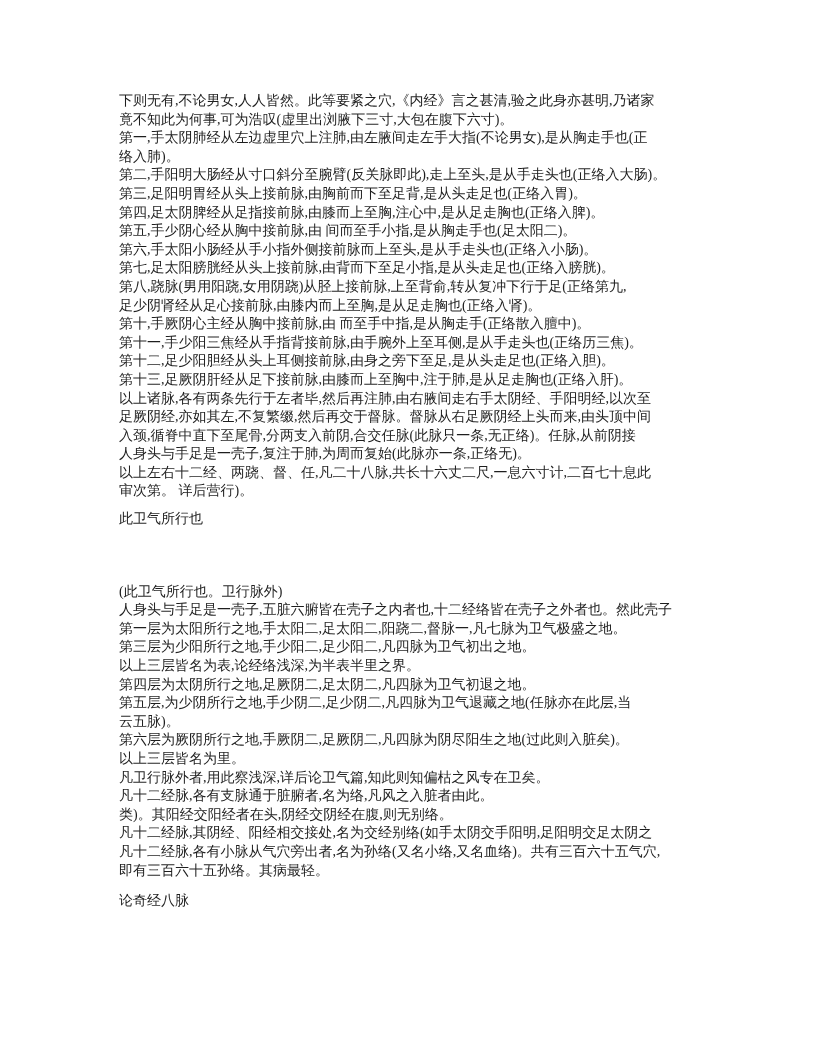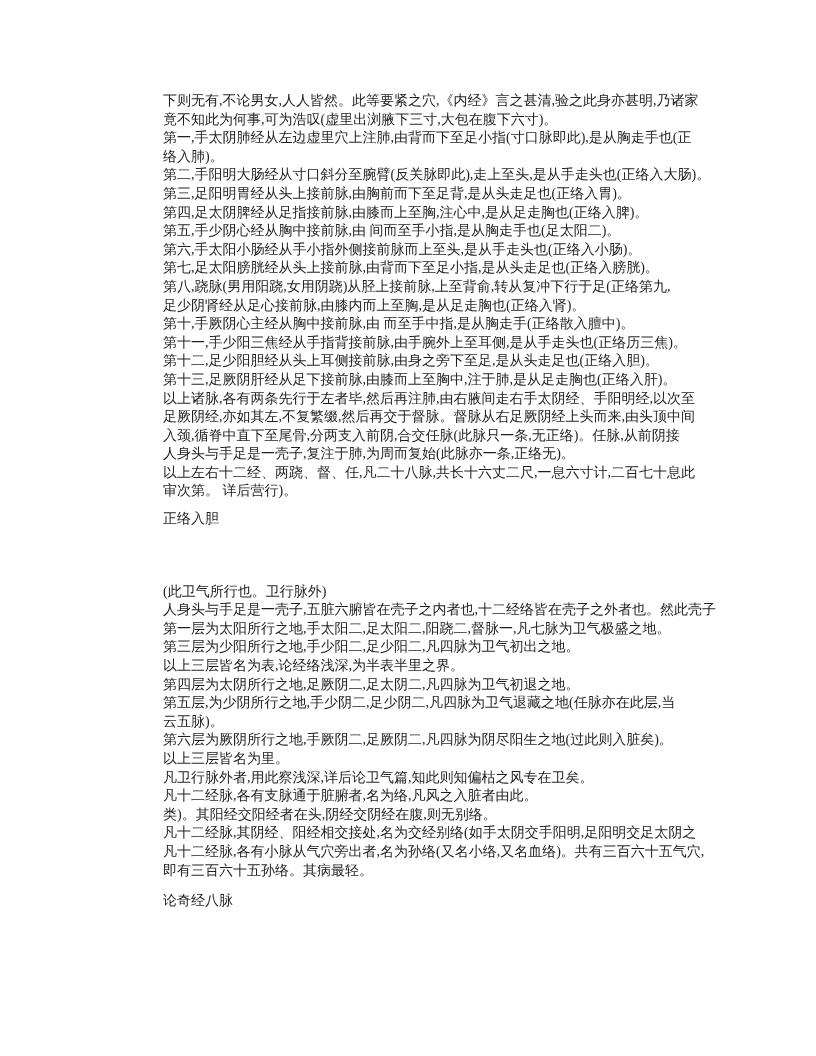--- a/index.html
+++ b/index.html
@@ -21,38 +21,37 @@
     left: 119px;
     top: 92px;
     width: 596px;
   }
   .line {
     font-size: 14px;
     line-height: 18.6px;
     height: 18.6px;
     white-space: pre;
     letter-spacing: 0;
-    margin-left: 44px;
   }
   .heading {
     font-size: 14px;
   }
   .sp-a { height: 9px; }
   .sp-b { height: 54px; }
   .sp-c { height: 12px; }
 </style>
 </head>
 <body>
 
 <div class="page">
   <div class="textblock">
 
     <div class="line">下则无有,不论男女,人人皆然。此等要紧之穴,《内经》言之甚清,验之此身亦甚明,乃诸家</div>
     <div class="line">竟不知此为何事,可为浩叹(虚里出浏腋下三寸,大包在腹下六寸)。</div>
-    <div class="line">第一,手太阴肺经从左边虚里穴上注肺,由背而下至足小指(寸口脉即此),是从胸走手也(正</div>
+    <div class="line">第一,手太阴肺经从左边虚里穴上注肺,由左腋间走左手大指(不论男女),是从胸走手也(正</div>
     <div class="line">络入肺)。</div>
     <div class="line">第二,手阳明大肠经从寸口斜分至腕臂(反关脉即此),走上至头,是从手走头也(正络入大肠)。</div>
     <div class="line">第三,足阳明胃经从头上接前脉,由胸前而下至足背,是从头走足也(正络入胃)。</div>
     <div class="line">第四,足太阴脾经从足指接前脉,由膝而上至胸,注心中,是从足走胸也(正络入脾)。</div>
     <div class="line">第五,手少阴心经从胸中接前脉,由 间而至手小指,是从胸走手也(足太阳二)。</div>
     <div class="line">第六,手太阳小肠经从手小指外侧接前脉而上至头,是从手走头也(正络入小肠)。</div>
     <div class="line">第七,足太阳膀胱经从头上接前脉,由背而下至足小指,是从头走足也(正络入膀胱)。</div>
     <div class="line">第八,跷脉(男用阳跷,女用阴跷)从胫上接前脉,上至背俞,转从复冲下行于足(正络第九,</div>
     <div class="line">足少阴肾经从足心接前脉,由膝内而上至胸,是从足走胸也(正络入肾)。</div>
     <div class="line">第十,手厥阴心主经从胸中接前脉,由 而至手中指,是从胸走手(正络散入膻中)。</div>
@@ -60,21 +59,21 @@
     <div class="line">第十二,足少阳胆经从头上耳侧接前脉,由身之旁下至足,是从头走足也(正络入胆)。</div>
     <div class="line">第十三,足厥阴肝经从足下接前脉,由膝而上至胸中,注于肺,是从足走胸也(正络入肝)。</div>
     <div class="line">以上诸脉,各有两条先行于左者毕,然后再注肺,由右腋间走右手太阴经、手阳明经,以次至</div>
     <div class="line">足厥阴经,亦如其左,不复繁缀,然后再交于督脉。督脉从右足厥阴经上头而来,由头顶中间</div>
     <div class="line">入颈,循脊中直下至尾骨,分两支入前阴,合交任脉(此脉只一条,无正络)。任脉,从前阴接</div>
     <div class="line">人身头与手足是一壳子,复注于肺,为周而复始(此脉亦一条,正络无)。</div>
     <div class="line">以上左右十二经、两跷、督、任,凡二十八脉,共长十六丈二尺,一息六寸计,二百七十息此</div>
     <div class="line">审次第。 详后营行)。</div>
 
     <div class="sp-a"></div>
-    <div class="line heading">正络入胆</div>
+    <div class="line heading">此卫气所行也</div>
     <div class="sp-b"></div>
 
     <div class="line">(此卫气所行也。卫行脉外)</div>
     <div class="line">人身头与手足是一壳子,五脏六腑皆在壳子之内者也,十二经络皆在壳子之外者也。然此壳子</div>
     <div class="line">第一层为太阳所行之地,手太阳二,足太阳二,阳跷二,督脉一,凡七脉为卫气极盛之地。</div>
     <div class="line">第三层为少阳所行之地,手少阳二,足少阳二,凡四脉为卫气初出之地。</div>
     <div class="line">以上三层皆名为表,论经络浅深,为半表半里之界。</div>
     <div class="line">第四层为太阴所行之地,足厥阴二,足太阴二,凡四脉为卫气初退之地。</div>
     <div class="line">第五层,为少阴所行之地,手少阴二,足少阴二,凡四脉为卫气退藏之地(任脉亦在此层,当</div>
     <div class="line">云五脉)。</div>

